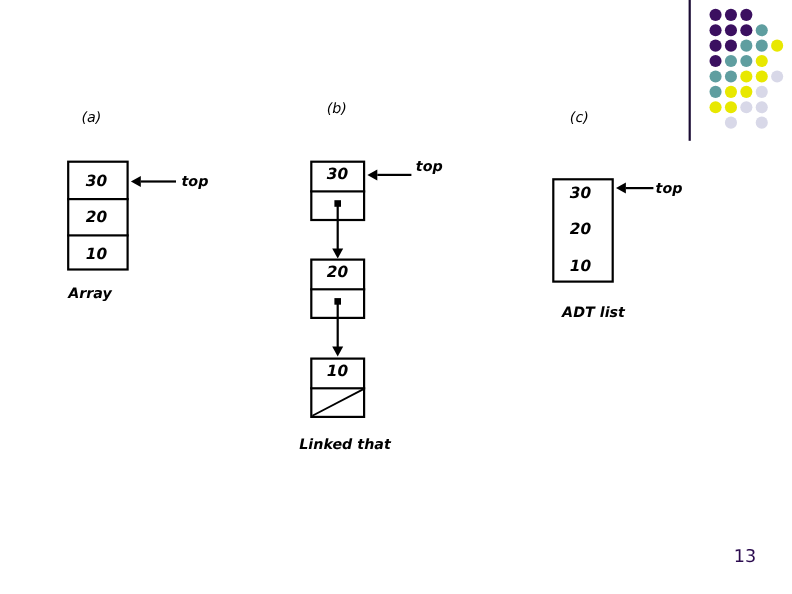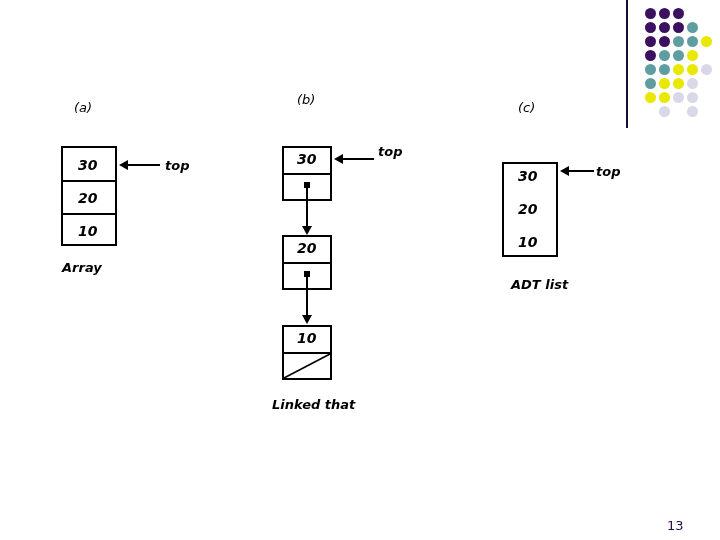--- a/index.html
+++ b/index.html
@@ -137,24 +137,24 @@
     top: 458px;
     color: #2B0B4F;
     font-family: "DejaVu Sans", sans-serif;
     font-size: 25px;
     line-height: 30px;
     white-space: nowrap;
   }
   #pagenum {
     position: absolute;
     left: 667px;
-    top: 518px;
+    top: 496px;
     color: #2B0B4F;
     font-family: "DejaVu Sans", sans-serif;
-    font-size: 13px;
+    font-size: 16px;
   }
 </style>
 </head>
 <body>
 
 <div id="slide">
 
 
   <div id="deco-divider"></div>
   <div id="deco-dots">

